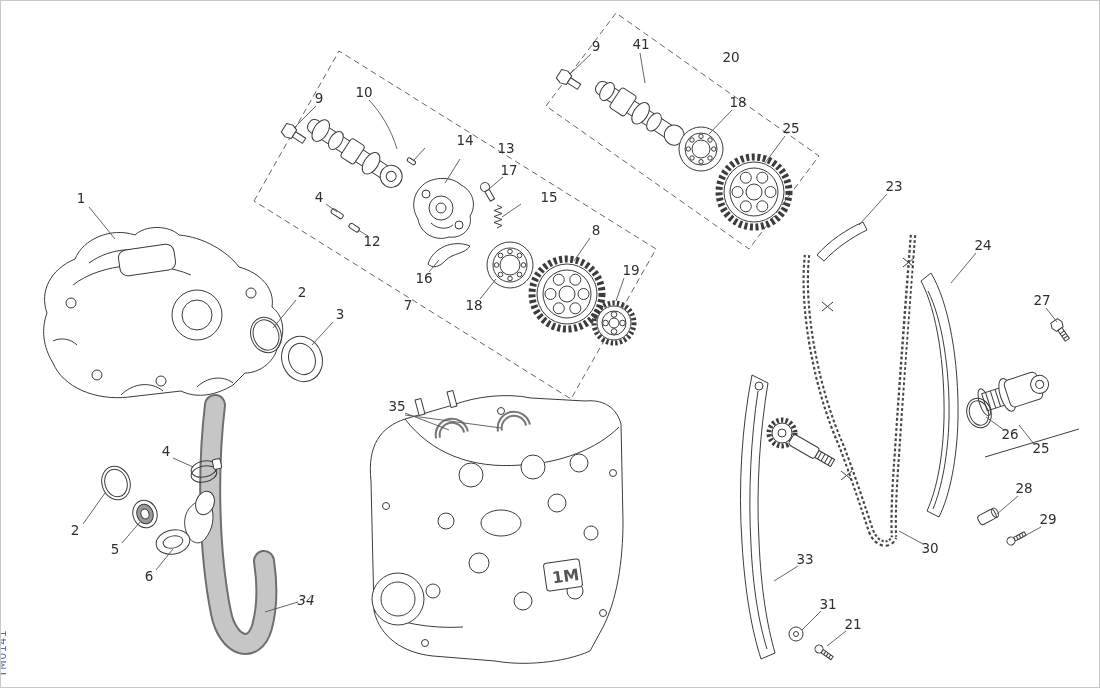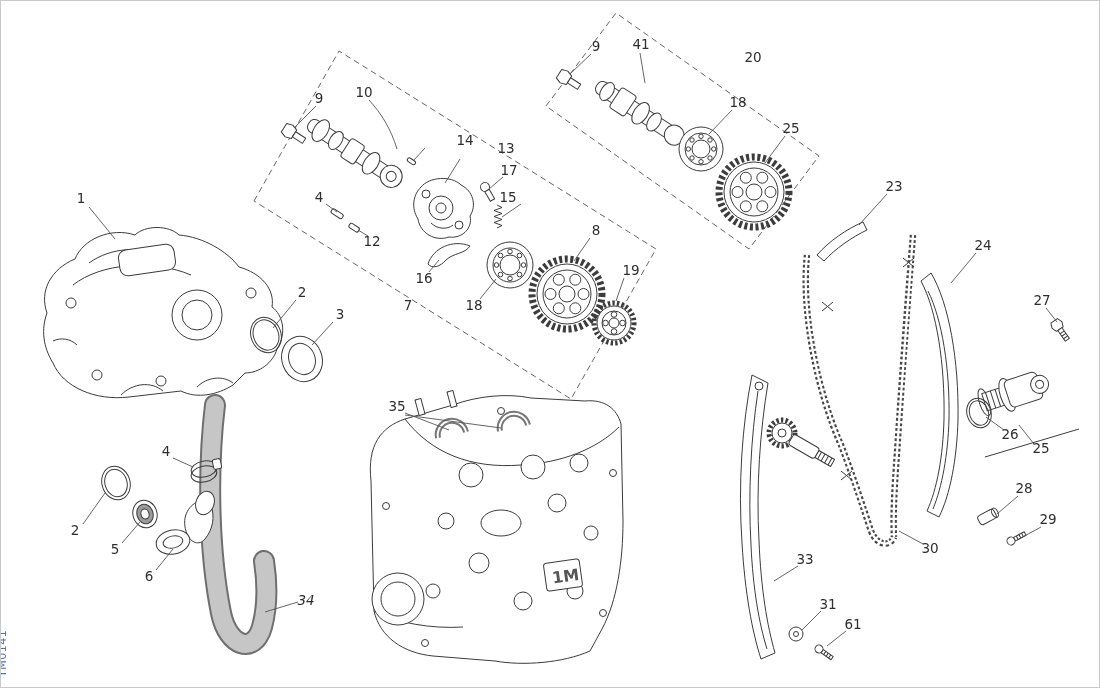--- a/index.html
+++ b/index.html
@@ -354,43 +354,43 @@
   <div class="callout-layer">
       <span class="callout" style="left: 80px; top: 198px;">1</span>
       <span class="callout" style="left: 301px; top: 292px;">2</span>
       <span class="callout" style="left: 339px; top: 314px;">3</span>
       <span class="callout" style="left: 318px; top: 98px;">9</span>
       <span class="callout" style="left: 363px; top: 92px;">10</span>
       <span class="callout" style="left: 318px; top: 197px;">4</span>
       <span class="callout" style="left: 371px; top: 241px;">12</span>
       <span class="callout" style="left: 465px; top: 148px; margin-left: 40px;">13</span>
       <span class="callout" style="left: 428px; top: 140px; margin-left: 36px;">14</span>
-      <span class="callout" style="left: 507px; top: 197px;">15</span>
+      <span class="callout" style="left: 548px; top: 197px;">15</span>
       <span class="callout" style="left: 423px; top: 278px; text-align: right;">16</span>
       <span class="callout" style="left: 508px; top: 170px;">17</span>
       <span class="callout" style="left: 473px; top: 305px;">18</span>
       <span class="callout" style="left: 407px; top: 305px;">7</span>
       <span class="callout" style="left: 595px; top: 230px;">8</span>
       <span class="callout" style="left: 630px; top: 270px;">19</span>
       <span class="callout" style="left: 595px; top: 46px;">9</span>
       <span class="callout" style="left: 640px; top: 44px;">41</span>
-      <span class="callout" style="left: 752px; top: 57px;">20</span>
+      <span class="callout" style="left: 730px; top: 57px;">20</span>
       <span class="callout" style="left: 737px; top: 102px;">18</span>
       <span class="callout" style="left: 790px; top: 128px;">25</span>
       <span class="callout" style="left: 893px; top: 186px;">23</span>
       <span class="callout" style="left: 982px; top: 245px;">24</span>
       <span class="callout" style="left: 1041px; top: 300px;">27</span>
       <span class="callout" style="left: 1009px; top: 434px;">26</span>
       <span class="callout" style="left: 1040px; top: 448px;">25</span>
       <span class="callout" style="left: 1023px; top: 488px;">28</span>
       <span class="callout" style="left: 1047px; top: 519px;">29</span>
       <span class="callout" style="left: 929px; top: 548px;">30</span>
       <span class="callout" style="left: 804px; top: 559px;">33</span>
       <span class="callout" style="left: 827px; top: 604px;">31</span>
-      <span class="callout" style="left: 852px; top: 624px;">61</span>
+      <span class="callout" style="left: 852px; top: 624px;">21</span>
       <span class="callout" style="left: 74px; top: 530px;">2</span>
       <span class="callout" style="left: 114px; top: 549px;">5</span>
       <span class="callout" style="left: 148px; top: 576px;">6</span>
       <span class="callout" style="left: 165px; top: 451px;">4</span>
       <span class="callout" style="left: 305px; top: 600px; font-style: italic;">34</span>
       <span class="callout" style="left: 396px; top: 406px;">35</span>
     </div>
 
   <div class="drawing-code">TM0141</div>
 </div>

